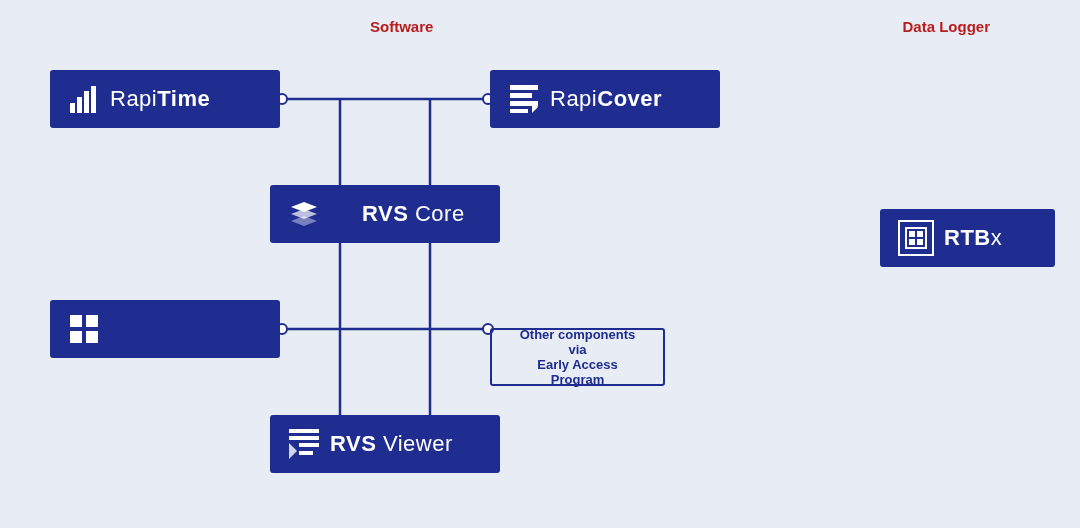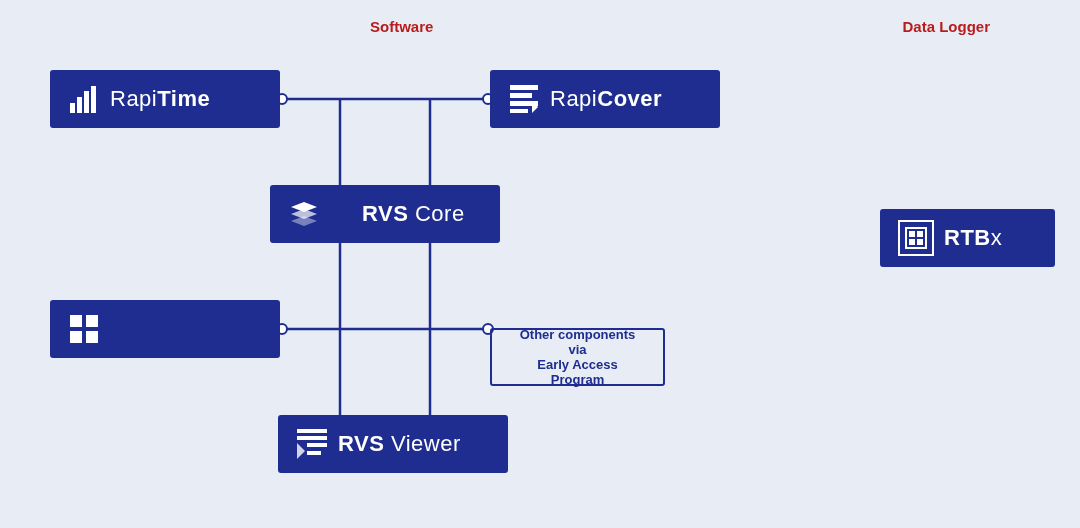--- a/index.html
+++ b/index.html
@@ -120,21 +120,21 @@
       left: 50px;
       top: 300px;
     }
 
     .other-components {
       left: 490px;
       top: 300px;
     }
 
     .rvsviewer {
-      left: 278px;
+      left: 270px;
       top: 415px;
     }
 
     .rtbx {
       left: 880px;
       top: 185px;
       margin-top: 24px;
     }
 
     

